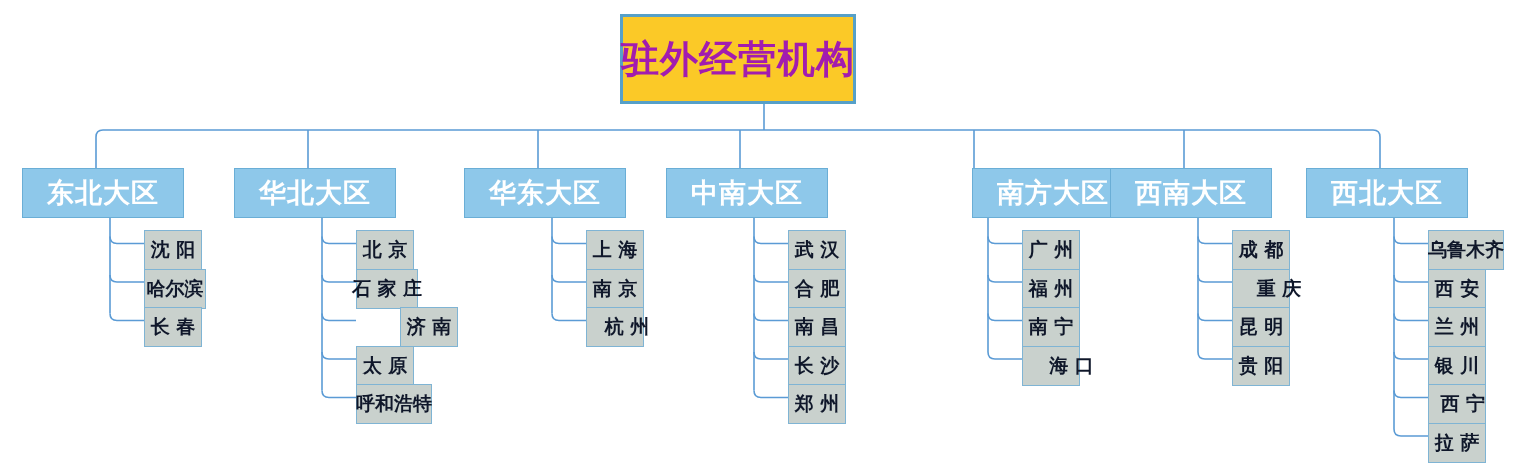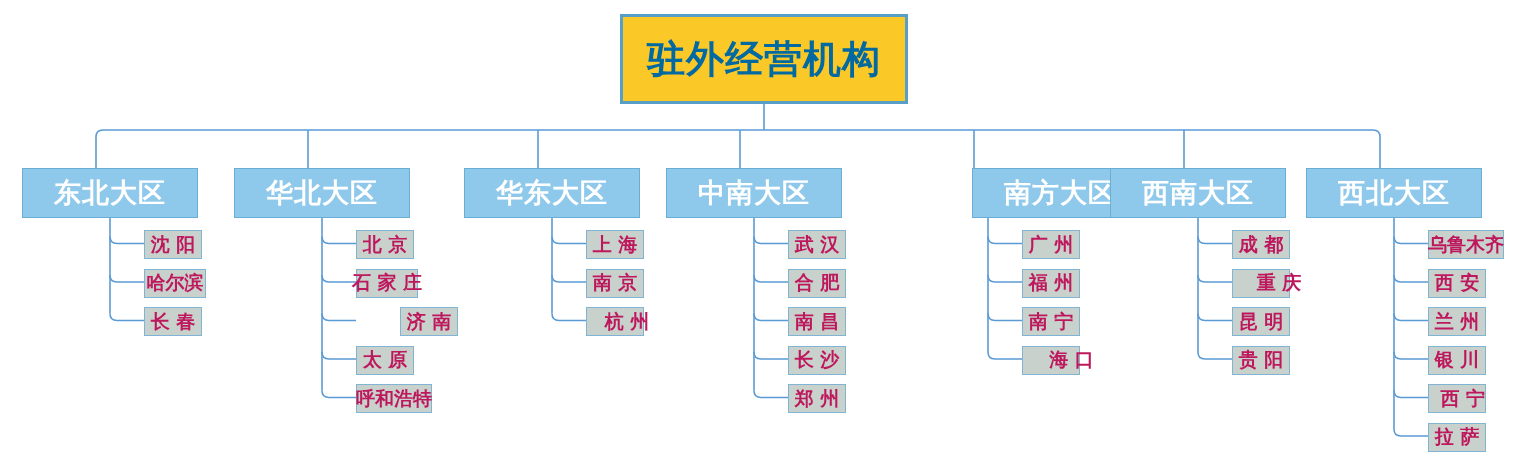--- a/index.html
+++ b/index.html
@@ -29,45 +29,45 @@
     position: absolute;
     box-sizing: border-box;
     display: flex;
     align-items: center;
     justify-content: center;
     white-space: nowrap;
   }
   .root-node {
     left: 620px;
     top: 14px;
-    width: 288px;
+    width: 236px;
     height: 90px;
     background: #fbc927;
     border: 3px solid #56a0c8;
-    color: #0369a1;
+    color: #a21caf;
     font-size: 38px;
     font-weight: bold;
     letter-spacing: 1px;
   }
   .region-node {
     top: 168px;
-    width: 176px;
+    width: 162px;
     height: 50px;
     background: #8ec8ea;
     border: 1px solid #6aaed6;
     color: #ffffff;
     font-size: 27px;
     font-weight: bold;
     letter-spacing: 1px;
   }
   .city-node {
-    height: 29px;
+    height: 40px;
     background: #c9d1cd;
     border: 1px solid #7fb4d4;
-    color: #be185d;
+    color: #0f172a;
     font-size: 19px;
     font-weight: bold;
   }
   .city-label {
     display: inline-block;
     text-align: justify;
     text-align-last: justify;
     text-justify: inter-character;
   }
   .city-w2 { width: 58px; }

